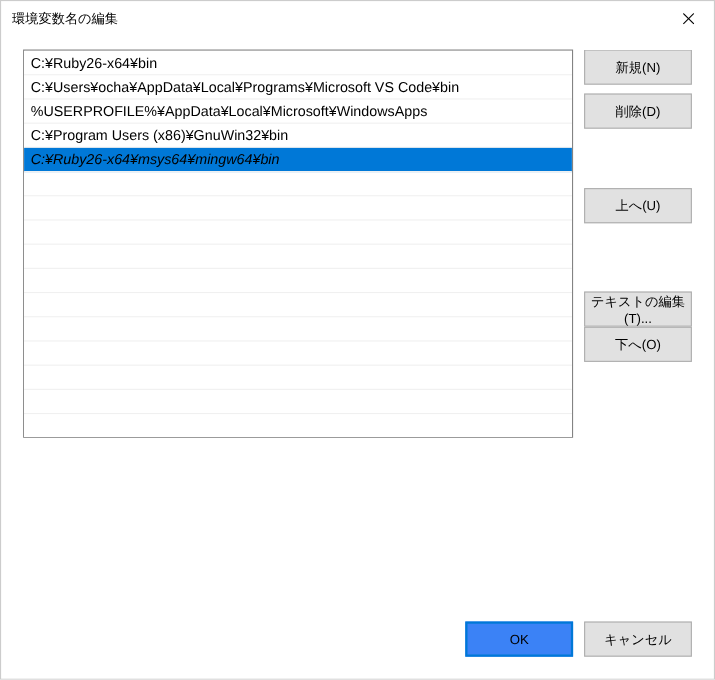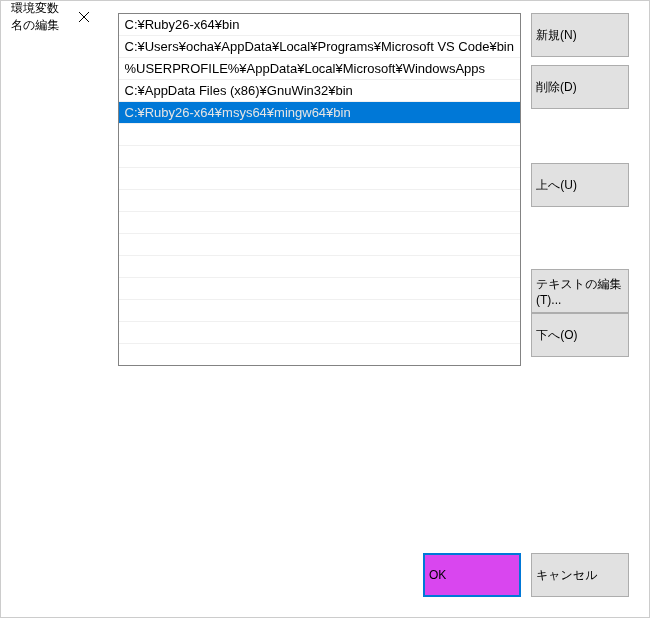--- a/index.html
+++ b/index.html
@@ -4,53 +4,53 @@
   <style>
     * { box-sizing: border-box; margin: 0; padding: 0; }
     body {
       font-family: "Yu Gothic UI", "Meiryo", sans-serif;
       font-size: 12px;
       background: #fff;
       width: 650px;
       height: 618px;
       overflow: hidden;
     }
-    .window { width: 650px; height: 618px; border: 1px solid #ccc; display: flex; flex-direction: row; background: #fff; }
+    .window { width: 650px; height: 618px; border: 1px solid #ccc; display: flex; flex-direction: column; background: #fff; }
     .titlebar {
       height: 32px; display: flex; align-items: center; justify-content: space-between;
       padding: 0 0 0 10px; font-size: 12px;
     }
     .titlebar-close {
       width: 46px; height: 32px; display: flex; align-items: center; justify-content: center;
       cursor: pointer; font-size: 14px;
     }
     .content { flex: 1; padding: 12px 20px 20px 20px; display: flex; flex-direction: column; }
     .main-row { flex: 1; display: flex; gap: 0; }
     .listbox {
       flex: 1; border: 1px solid #838383; background: #fff; margin-right: 10px;
       overflow-y: auto; height: 353px;
     }
     .list-item {
       height: 22px; line-height: 22px; padding: 0 6px; white-space: nowrap;
       font-size: 13px; border-bottom: 1px solid #f0f0f0; cursor: default;
     }
-    .list-item.selected { background: #0078d7; color: #e5e5e5; }
+    .list-item.selected { background: #0078d7; color: #000000; font-style: italic; }
     .sidebar { width: 98px; display: flex; flex-direction: column; }
     .btn {
-      height: 44px; border: 1px solid #adadad; background: #e1e1e1; font-size: 12px;
-      cursor: pointer; font-family: inherit; text-align: left; padding: 0 4px;
+      height: 32px; border: 1px solid #adadad; background: #e1e1e1; font-size: 12px;
+      cursor: pointer; font-family: inherit; text-align: center; padding: 0 4px;
     }
     .gap-sm { margin-bottom: 8px; }
     .gap-lg { margin-top: 54px; }
     .gap-xl { margin-top: 54px; }
     .bottom-row {
       display: flex; justify-content: flex-end; gap: 10px; padding-top: 18px;
     }
     .bottom-row .btn { width: 98px; }
-    .btn-ok { border: 2px solid #0078d7; background: #d946ef; }
+    .btn-ok { border: 2px solid #0078d7; background: #3b82f6; }
   </style>
 </head>
 <body>
 
 <div class="window">
   <div class="titlebar">
     <span>環境変数名の編集</span>
     <div class="titlebar-close">
       <svg width="10" height="10" viewBox="0 0 10 10">
         <line x1="0" y1="0" x2="10" y2="10" stroke="currentColor" stroke-width="1"></line>
@@ -58,21 +58,21 @@
       </svg>
     </div>
   </div>
 
   <div class="content">
     <div class="main-row">
       <div class="listbox" id="listbox">
           <div class="list-item">C:¥Ruby26-x64¥bin</div>
           <div class="list-item">C:¥Users¥ocha¥AppData¥Local¥Programs¥Microsoft VS Code¥bin</div>
           <div class="list-item">%USERPROFILE%¥AppData¥Local¥Microsoft¥WindowsApps</div>
-          <div class="list-item">C:¥AppData Files (x86)¥GnuWin32¥bin</div>
+          <div class="list-item">C:¥Program Users (x86)¥GnuWin32¥bin</div>
           <div class="list-item selected">C:¥Ruby26-x64¥msys64¥mingw64¥bin</div>
           <div class="list-item">&nbsp;</div>
           <div class="list-item">&nbsp;</div>
           <div class="list-item">&nbsp;</div>
           <div class="list-item">&nbsp;</div>
           <div class="list-item">&nbsp;</div>
           <div class="list-item">&nbsp;</div>
           <div class="list-item">&nbsp;</div>
           <div class="list-item">&nbsp;</div>
           <div class="list-item">&nbsp;</div>

